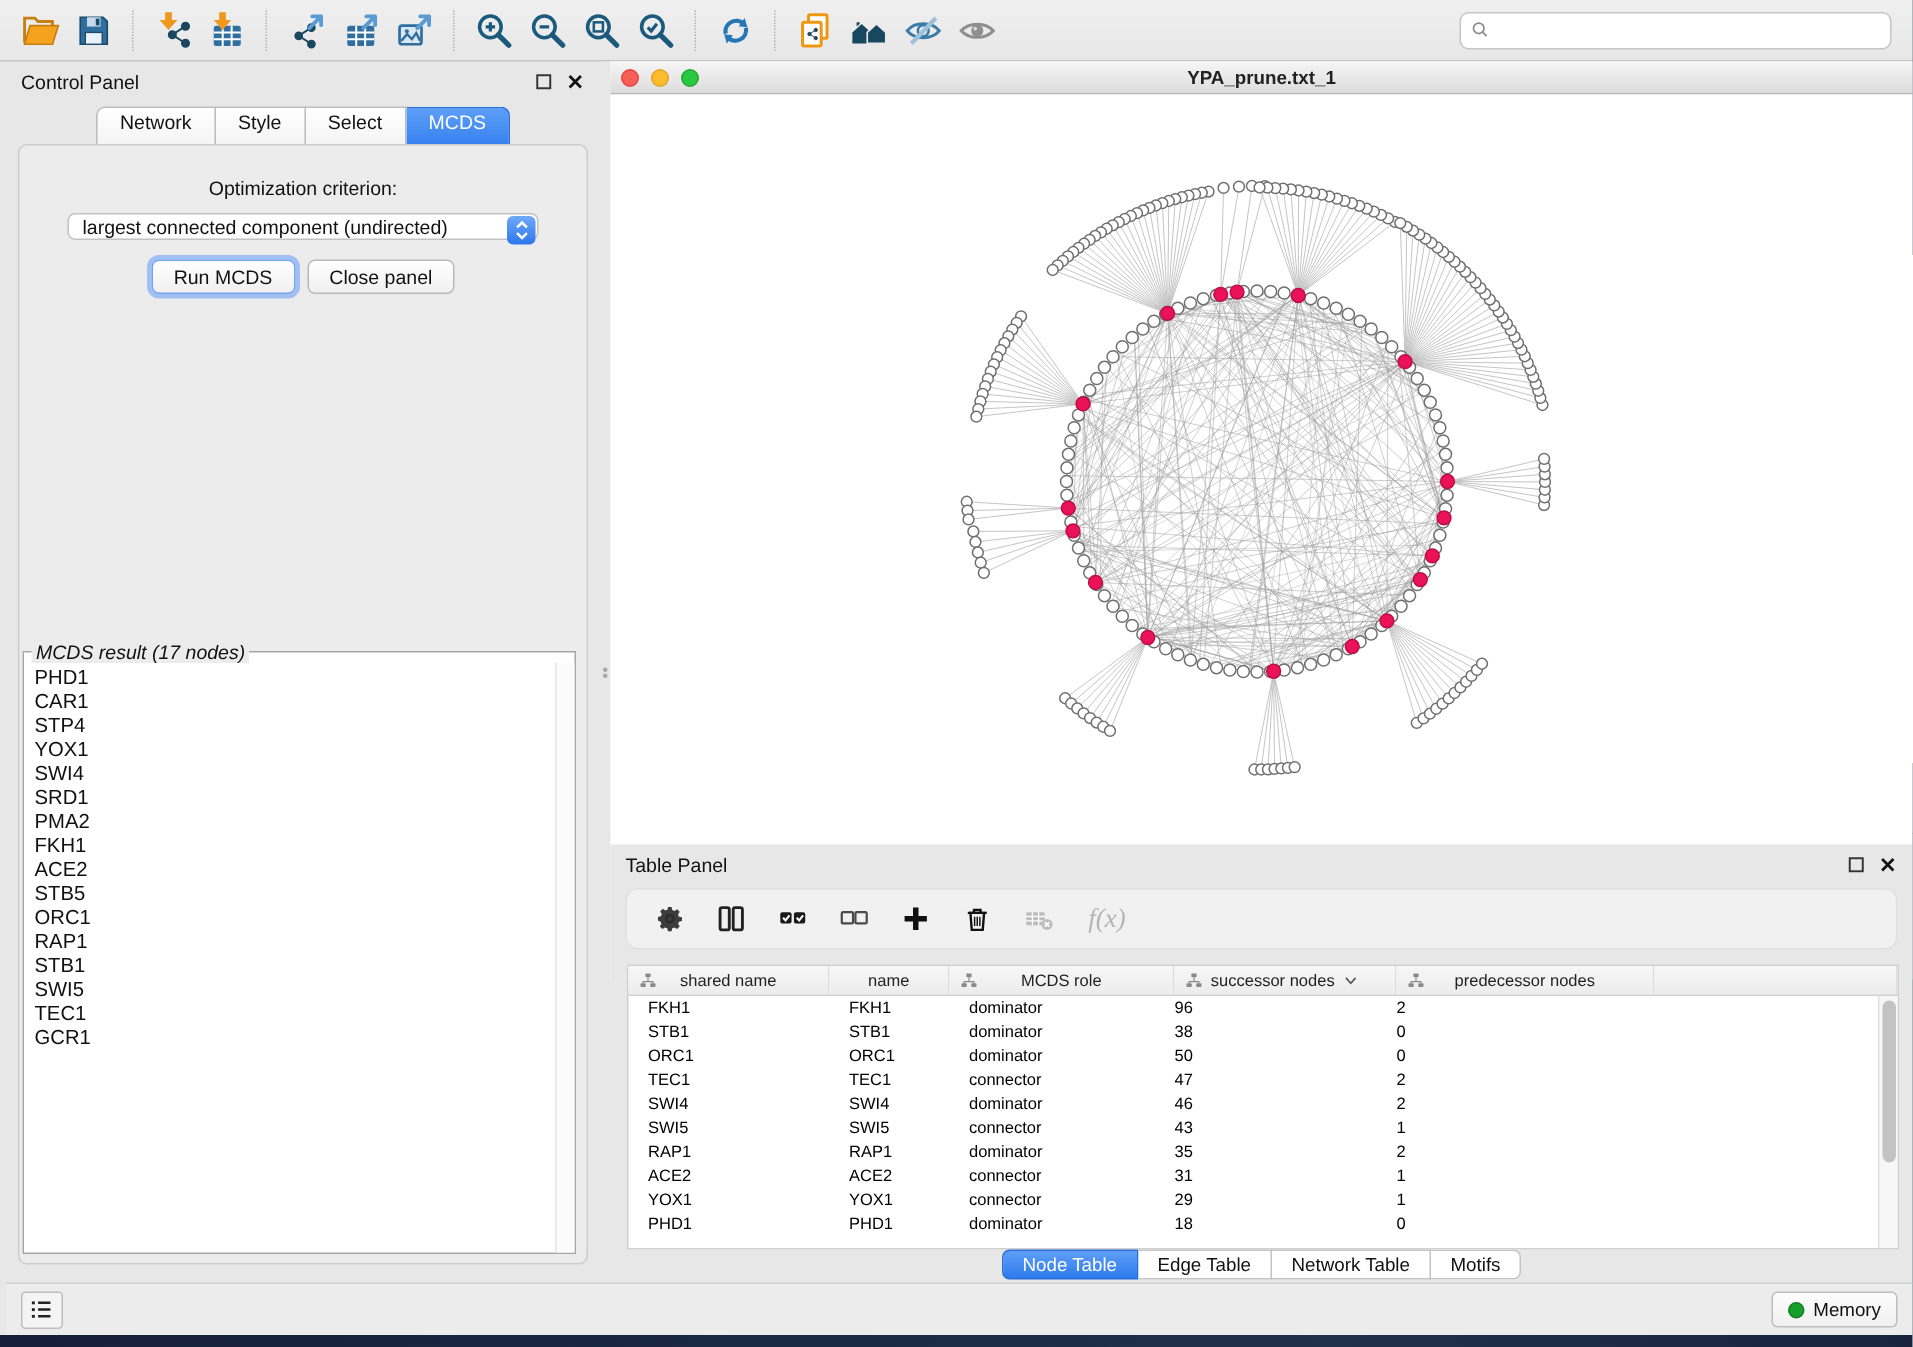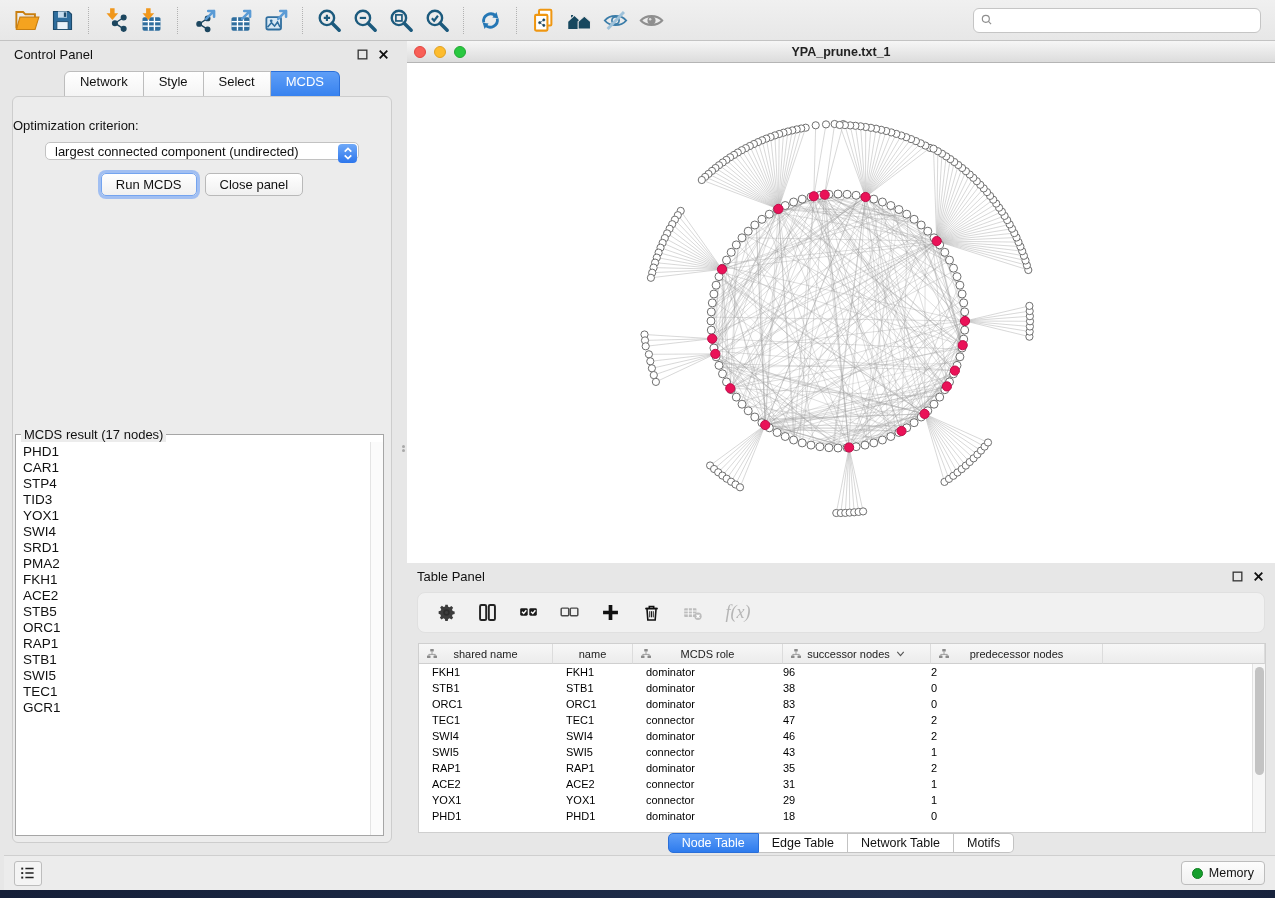--- a/index.html
+++ b/index.html
@@ -33,33 +33,33 @@
   .win-icons{margin-left:auto;display:flex;gap:8px;align-items:center;}
   .win-icons svg{width:13px;height:13px;}
   .seg-tabs{display:flex;justify-content:center;margin-top:4px;}
   .seg-tab{height:32px;line-height:20px;padding:0 15px;font-size:13px;color:#111;cursor:default;
     background:linear-gradient(#ffffff,#f1f1f1);border:1px solid #bdbdbd;border-left:none;}
   .seg-tab:first-child{border-left:1px solid #bdbdbd;border-radius:6px 0 0 6px;}
   .seg-tab:last-child{border-radius:0 6px 6px 0;}
   .seg-tab.sel{background:linear-gradient(#5e9ef7,#2e7bed);border-color:#2a6fd9;color:#fff;}
   .cp-content{position:absolute;left:8px;right:8px;top:55px;bottom:12px;
     background:#ececec;border:1px solid #cdcdcd;border-radius:6px;}
-  .opt-label{margin-top:21px;font-size:13px;}
+  .opt-label{text-align:center;margin-top:21px;font-size:13px;}
   .dropdown{margin:9px auto 0;width:314px;height:18px;background:#fff;border:1px solid #c2c2c2;
     border-radius:5px;display:flex;align-items:center;font-size:13px;padding-left:9px;position:relative;}
   .dd-btn{position:absolute;right:1px;top:1px;width:19px;height:19px;border-radius:4px;
     background:linear-gradient(#6fa9f8,#2d76ec);display:flex;align-items:center;justify-content:center;}
   .dd-btn svg{width:12px;height:15px;}
   .btn-row{display:flex;justify-content:center;gap:8px;margin-top:13px;}
   .btn{height:23px;padding:0 14px;background:linear-gradient(#ffffff,#f0f0f0);
     border:1px solid #b9b9b9;border-radius:5px;font-size:13px;display:flex;align-items:center;color:#111;}
   .btn.focus{box-shadow:0 0 0 3px rgba(100,155,248,.55);border-color:#74a4ef;}
   .mcds-fieldset{position:absolute;left:2px;right:7px;top:330px;bottom:6px;
     border:1px solid #a6a6a6;background:#fff;}
-  .mcds-fieldset legend{font-size:13px;margin-left:5px;padding:0 3px;background:#ececec;}
+  .mcds-fieldset legend{font-size:13px;margin-left:5px;padding:0 3px;background:#ececec;font-style:italic;}
   .mcds-list{position:absolute;left:1px;right:14px;top:2px;bottom:1px;overflow:hidden;background:#fff;}
   .mcds-item{height:16px;line-height:16px;font-size:13.5px;padding-left:6px;}
   .mcds-scroll{position:absolute;right:0;top:0;bottom:0;width:13px;background:#fbfbfb;border-left:1px solid #e4e4e4;}
 
   
   .v-splitter{position:absolute;left:400px;top:41px;width:7px;height:814px;background:#e7e7e7;}
   .h-splitter{position:absolute;left:407px;top:556px;width:868px;height:7px;background:#e7e7e7;}
   .grip-v{position:absolute;left:2px;top:404px;width:3px;height:9px;}
   .grip-h{position:absolute;left:430px;top:2px;width:9px;height:3px;}
   .grip-v i,.grip-h i{display:block;width:3px;height:3px;border-radius:50%;background:#a9a9a9;}
@@ -314,21 +314,20 @@
         <div class="btn focus">Run MCDS</div>
         <div class="btn">Close panel</div>
       </div>
       <fieldset class="mcds-fieldset">
         <legend>MCDS result (17 nodes)</legend>
         <div style="position:relative;width:100%;height:100%;">
           <div class="mcds-list" id="mcds-list">
               <div class="mcds-item">PHD1</div>
               <div class="mcds-item">CAR1</div>
               <div class="mcds-item">STP4</div>
-              <div class="mcds-item">TID3</div>
               <div class="mcds-item">YOX1</div>
               <div class="mcds-item">SWI4</div>
               <div class="mcds-item">SRD1</div>
               <div class="mcds-item">PMA2</div>
               <div class="mcds-item">FKH1</div>
               <div class="mcds-item">ACE2</div>
               <div class="mcds-item">STB5</div>
               <div class="mcds-item">ORC1</div>
               <div class="mcds-item">RAP1</div>
               <div class="mcds-item">STB1</div>
@@ -1199,21 +1198,21 @@
             <div class="td">STB1</div>
             <div class="td">dominator</div>
             <div class="td num">38</div>
             <div class="td num">0</div>
             <div class="td"></div>
           </div>
           <div class="tr">
             <div class="td">ORC1</div>
             <div class="td">ORC1</div>
             <div class="td">dominator</div>
-            <div class="td num">83</div>
+            <div class="td num">50</div>
             <div class="td num">0</div>
             <div class="td"></div>
           </div>
           <div class="tr">
             <div class="td">TEC1</div>
             <div class="td">TEC1</div>
             <div class="td">connector</div>
             <div class="td num">47</div>
             <div class="td num">2</div>
             <div class="td"></div>

